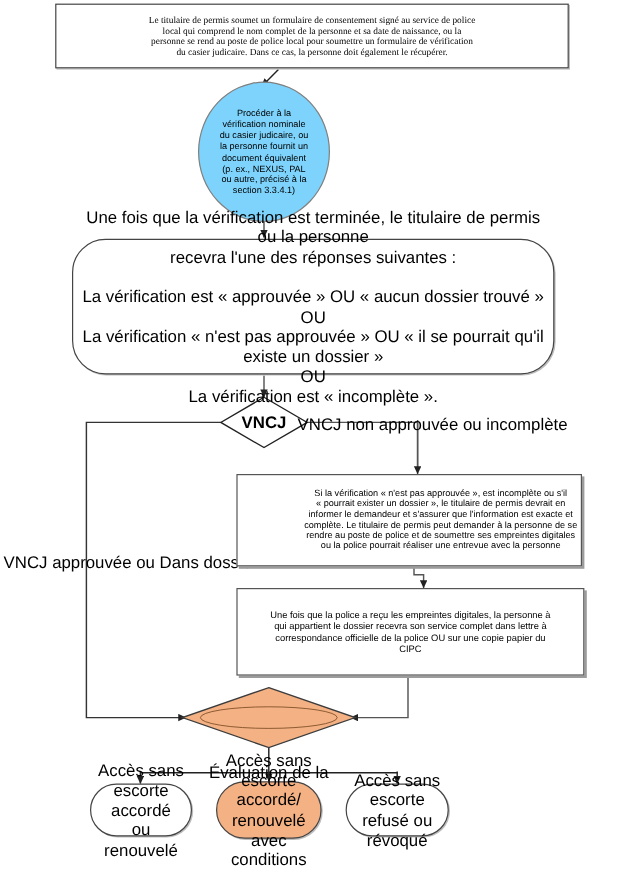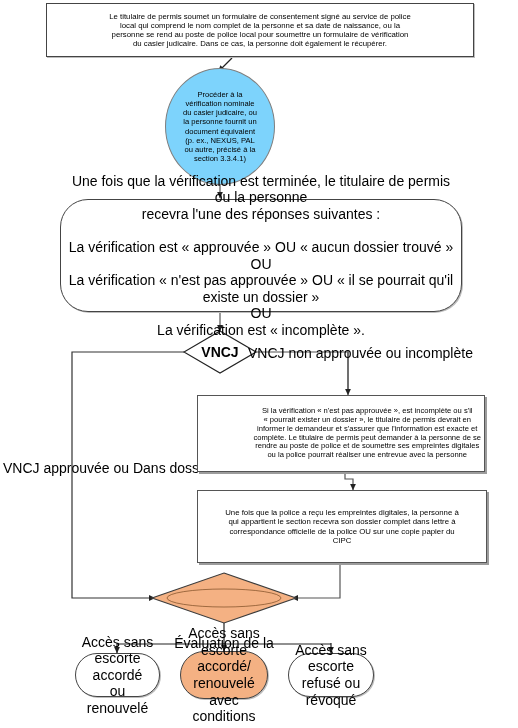--- a/index.html
+++ b/index.html
@@ -108,21 +108,21 @@
     <path d="M 117 643 L 117 653" stroke="#222" stroke-width="1.2" fill="none" marker-end="url(#arrow)"></path>
     <path d="M 224 643 L 224 651" stroke="#222" stroke-width="1.2" fill="none" marker-end="url(#arrow)"></path>
     <path d="M 331 643 L 331 653" stroke="#222" stroke-width="1.2" fill="none" marker-end="url(#arrow)"></path>
 
     <polygon points="224,573 296,598 224,623 152,598" fill="#f4b183" stroke="#3c3c3c" stroke-width="1.1"></polygon>
     <ellipse cx="224" cy="598" rx="57" ry="9" fill="none" stroke="#7a4a22" stroke-width="0.7"></ellipse>
 
     <polygon points="220,331 256,352 220,373 184,352" fill="#ffffff" stroke="#222" stroke-width="1.1"></polygon>
   </svg>
 
-  <div class="node box txt t75" style="left:46px; top:3px; width:428px; height:54px;">
+  <div class="node box txt t75" style="left:46px; top:3px; width:428px; height:54px;font-family:Liberation Serif, serif;">
     <span>Le titulaire de permis soumet un formulaire de consentement signé au service de police
 local qui comprend le nom complet de la personne et sa date de naissance, ou la
 personne se rend au poste de police local pour soumettre un formulaire de vérification
 du casier judicaire. Dans ce cas, la personne doit également le récupérer.</span>
   </div>
 
   <div class="circle-node txt t7" style="left:165px; top:68px; width:110px; height:117px;">
     <span>Procéder à la
 vérification nominale
 du casier judicaire, ou
@@ -156,21 +156,21 @@
     <span>Si la vérification « n'est pas approuvée », est incomplète ou s'il
 « pourrait exister un dossier », le titulaire de permis devrait en
 informer le demandeur et s'assurer que l'information est exacte et
 complète. Le titulaire de permis peut demander à la personne de se
 rendre au poste de police et de soumettre ses empreintes digitales
 ou la police pourrait réaliser une entrevue avec la personne</span>
   </div>
 
   <div class="node box-grey txt t75" style="left:197px; top:490px; width:290px; height:73px;">
     <span>Une fois que la police a reçu les empreintes digitales, la personne à
-qui appartient le section recevra son dossier complet dans lettre à
+qui appartient le dossier recevra son service complet dans lettre à
 correspondance officielle de la police OU sur une copie papier du
 CIPC</span>
   </div>
 
   <div class="node txt t8" style="left:166px; top:624px; width:116px; height:16px;margin-top:20px;">
     <span>Évaluation de la fiabilité</span>
   </div>
 
   <div class="node box txt t8" style="left:75px; top:653px; width:85px; height:44px;">
     <span>Accès sans

